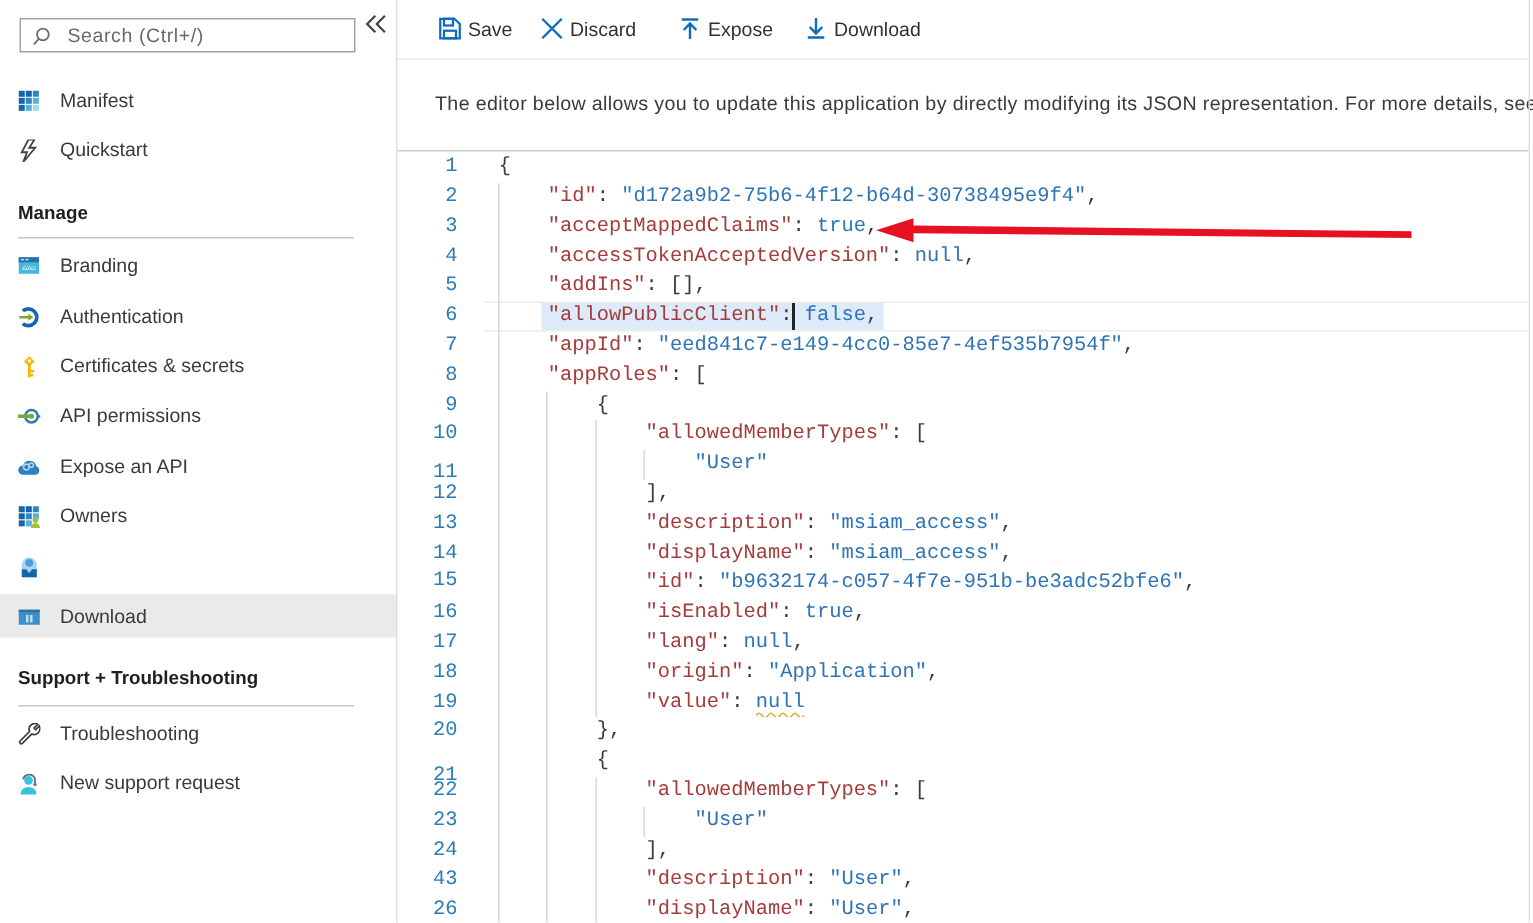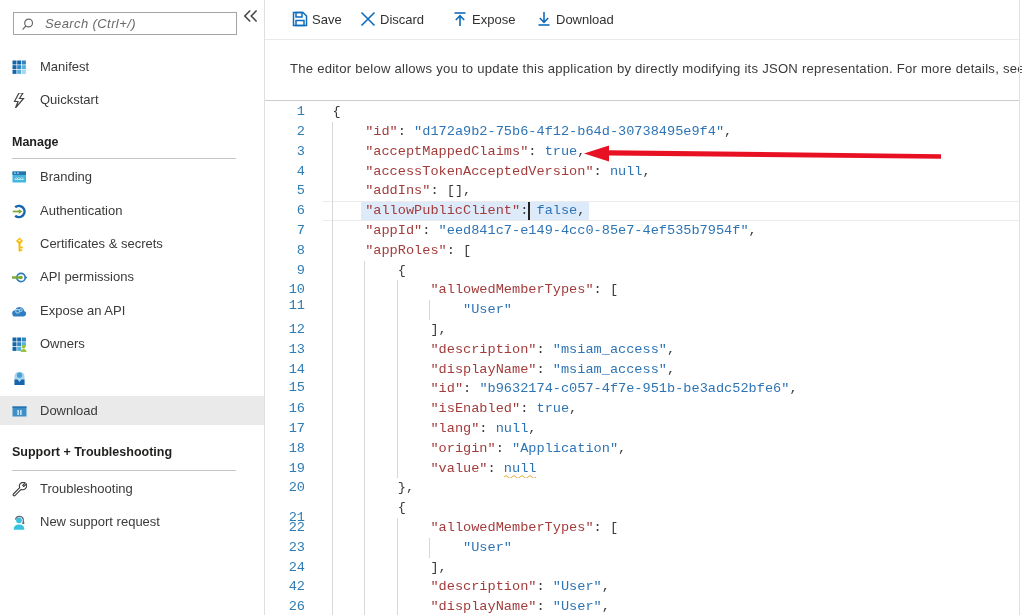--- a/index.html
+++ b/index.html
@@ -1,21 +1,21 @@
 <!DOCTYPE html>
 <html><head>
 <meta charset="utf-8">
 <style>
 html,body{margin:0;padding:0}
 body{width:1022px;height:615px;overflow:hidden;background:#fff;font-family:"Liberation Sans",sans-serif;position:relative}
 .abs{position:absolute}
 
 #sidebar{position:absolute;left:0;top:0;width:264px;height:615px;background:#fff;border-right:1px solid #dfdfdf}
 #searchbox{position:absolute;left:13px;top:12px;width:222px;height:21px;border:1px solid #a6a4a2;background:#fff}
-#searchbox .ph{position:absolute;left:31px;top:3px;font-size:13px;letter-spacing:0.4px;font-style:italic;color:#6b6966}
+#searchbox .ph{position:absolute;left:31px;top:3px;font-size:13px;letter-spacing:0.4px;color:#6b6966}
 .chev{position:absolute;left:243px;top:9px}
 .mi{position:absolute;left:0;width:264px;height:30px}
 .mi .ic{position:absolute;left:12px;top:8px;width:15px;height:15px}
 .mi .tx{position:absolute;left:40px;top:7px;font-size:13px;color:#3b3a39;white-space:nowrap}
 .mhead{position:absolute;left:12px;font-size:12.5px;font-weight:bold;color:#201f1e}
 .mdiv{position:absolute;left:12px;width:224px;height:1px;background:#c8c6c4}
 #selrow{position:absolute;left:0;top:396px;width:264px;height:29px;background:#eaeaea}
 
 .tbi{position:absolute;top:10px;height:18px}
 .tbi .tic{position:absolute;left:0;top:1px;width:16px;height:16px}
@@ -223,21 +223,21 @@
     <div class="ln" style="top:100.2px">6</div>
     <div class="cl" style="top:100.2px"><span class="p">    </span><span class="k">"allowPublicClient"</span><span class="p">: </span><span class="v">false</span><span class="p">,</span></div>
     <div class="ln" style="top:120.0px">7</div>
     <div class="cl" style="top:120.0px"><span class="p">    </span><span class="k">"appId"</span><span class="p">: </span><span class="v">"eed841c7-e149-4cc0-85e7-4ef535b7954f"</span><span class="p">,</span></div>
     <div class="ln" style="top:139.8px">8</div>
     <div class="cl" style="top:139.8px"><span class="p">    </span><span class="k">"appRoles"</span><span class="p">: [</span></div>
     <div class="ln" style="top:159.6px">9</div>
     <div class="cl" style="top:159.6px"><span class="p">        {</span></div>
     <div class="ln" style="top:179.4px">10</div>
     <div class="cl" style="top:179.4px"><span class="p">            </span><span class="k">"allowedMemberTypes"</span><span class="p">: [</span></div>
-    <div class="ln" style="top:195px">11</div>
+    <div class="ln" style="top:205px">11</div>
     <div class="cl" style="top:199.2px"><span class="p">                </span><span class="v">"User"</span></div>
     <div class="ln" style="top:219.0px">12</div>
     <div class="cl" style="top:219.0px"><span class="p">            ],</span></div>
     <div class="ln" style="top:238.8px">13</div>
     <div class="cl" style="top:238.8px"><span class="p">            </span><span class="k">"description"</span><span class="p">: </span><span class="v">"msiam_access"</span><span class="p">,</span></div>
     <div class="ln" style="top:258.6px">14</div>
     <div class="cl" style="top:258.6px"><span class="p">            </span><span class="k">"displayName"</span><span class="p">: </span><span class="v">"msiam_access"</span><span class="p">,</span></div>
     <div class="ln" style="top:277px">15</div>
     <div class="cl" style="top:278.4px"><span class="p">            </span><span class="k">"id"</span><span class="p">: </span><span class="v">"b9632174-c057-4f7e-951b-be3adc52bfe6"</span><span class="p">,</span></div>
     <div class="ln" style="top:298.2px">16</div>
@@ -251,21 +251,21 @@
     <div class="ln" style="top:377.4px">20</div>
     <div class="cl" style="top:377.4px"><span class="p">        },</span></div>
     <div class="ln" style="top:407px">21</div>
     <div class="cl" style="top:397.2px"><span class="p">        {</span></div>
     <div class="ln" style="top:417.0px">22</div>
     <div class="cl" style="top:417.0px"><span class="p">            </span><span class="k">"allowedMemberTypes"</span><span class="p">: [</span></div>
     <div class="ln" style="top:436.8px">23</div>
     <div class="cl" style="top:436.8px"><span class="p">                </span><span class="v">"User"</span></div>
     <div class="ln" style="top:456.6px">24</div>
     <div class="cl" style="top:456.6px"><span class="p">            ],</span></div>
-    <div class="ln" style="top:476.4px">42</div>
+    <div class="ln" style="top:476.4px">43</div>
     <div class="cl" style="top:476.4px"><span class="p">            </span><span class="k">"description"</span><span class="p">: </span><span class="v">"User"</span><span class="p">,</span></div>
     <div class="ln" style="top:496.2px">26</div>
     <div class="cl" style="top:496.2px"><span class="p">            </span><span class="k">"displayName"</span><span class="p">: </span><span class="v">"User"</span><span class="p">,</span></div>
     <div id="cursor" style="left:263.3px;top:101.2px;height:17.8px"></div>
     <svg class="abs" style="left:238.9px;top:373.4px" width="33" height="4" viewBox="0 0 33 4">
       <path d="M0 3 Q2 0 4 3 T8 3 T12 3 T16 3 T20 3 T24 3 T28 3 T32 3" fill="none" stroke="#e8a838" stroke-width="1"></path>
     </svg>
   </div>
 <svg id="arrow" class="abs" style="left:580px;top:140px" width="370" height="25" viewBox="0 0 370 25">
     <path d="M4 13.5 L29 5.5 L29 10.3 L361 14.2 L361 18.7 L29 15.5 L29 21.5 Z" fill="#e81123"></path>

